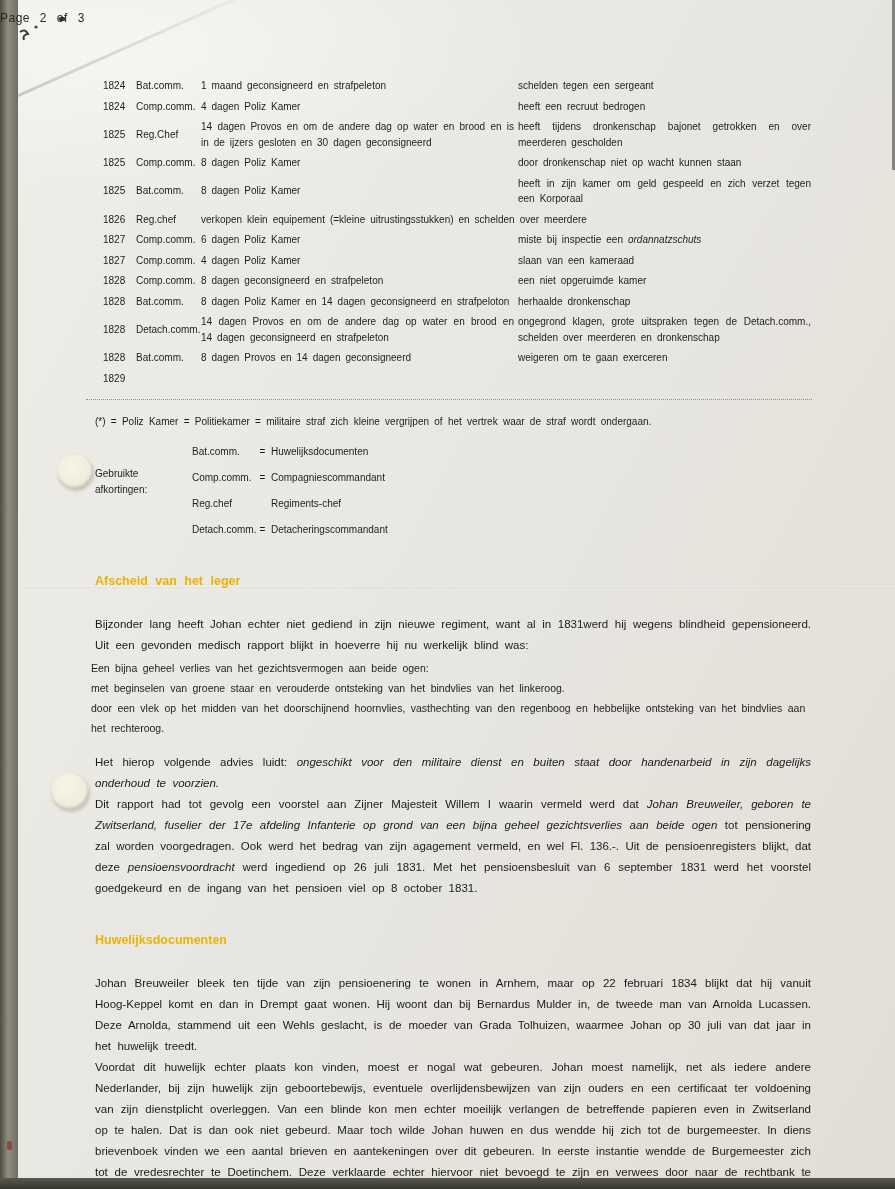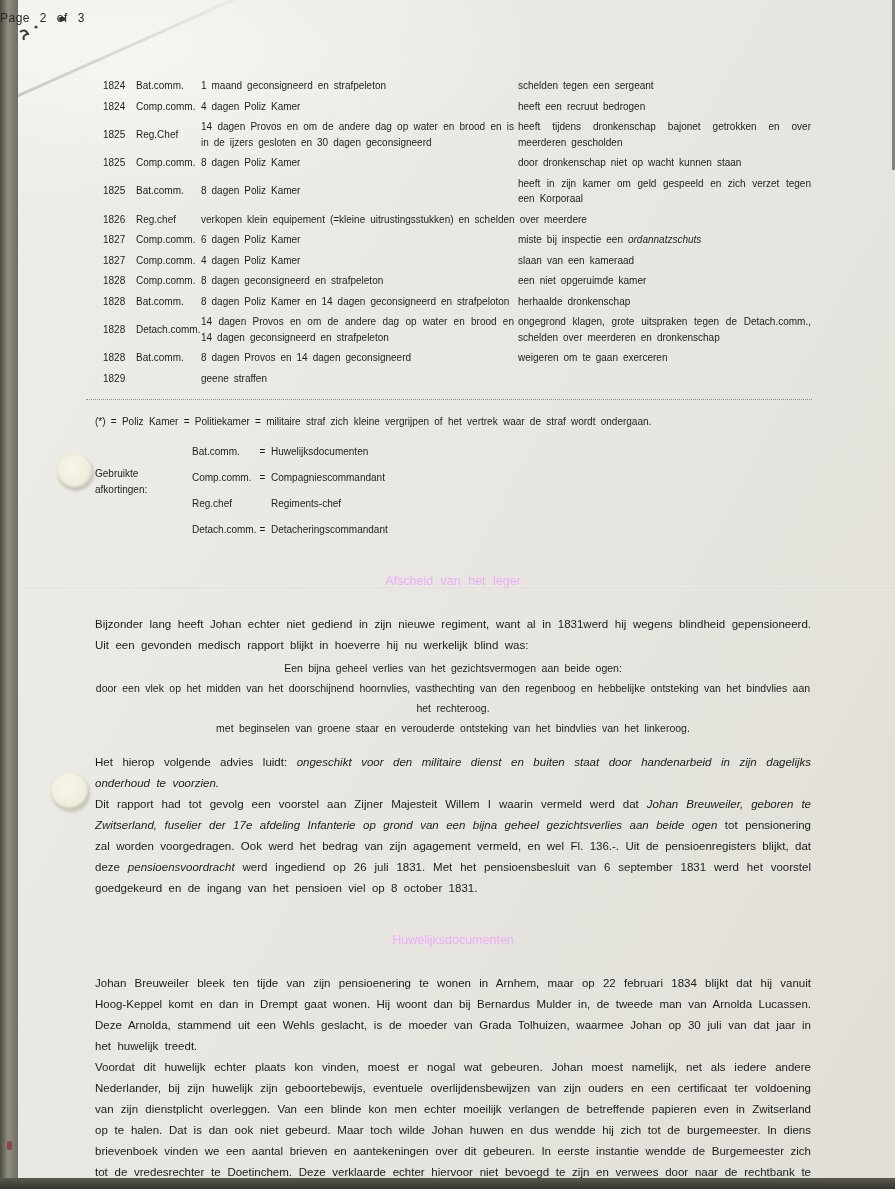--- a/index.html
+++ b/index.html
@@ -67,32 +67,32 @@
   .footnote{font-size:10px;line-height:15px;word-spacing:2.5px;margin-bottom:12px;}
 
   .abbr-block{display:flex;font-size:10px;margin-bottom:26px;}
   .abbr-label{width:97px;flex:none;line-height:16px;margin-top:25px;}
   .abbr-items{flex:1;padding-top:3px;}
   .abbr-item{display:flex;margin-bottom:11px;line-height:15px;}
   .abbr-a{width:62px;flex:none;}
   .abbr-eq{width:17px;flex:none;text-align:center;}
 
   .heading{
-    text-align:center;font-weight:normal;font-size:12.5px;word-spacing:4px;
-    margin:10px 0 26px 0;color:#f0abfc;
+    text-align:left;font-weight:bold;font-size:12.5px;word-spacing:4px;
+    margin:10px 0 26px 0;color:#eab308;
   }
   .heading2{margin-top:34px;}
 
   .para{
     font-size:11.5px;line-height:21px;text-align:justify;word-spacing:3.2px;
     color:#1b1b1a;
   }
   .it{font-style:italic;}
   .quote{
-    font-size:10.5px;line-height:20px;text-align:center;word-spacing:2.5px;
+    font-size:10.5px;line-height:20px;text-align:left;word-spacing:2.5px;
     margin:0 -4px;
   }
   .quote-block{margin:2px 0 6px 0;}
   .spacer8{height:8px;}
 </style>
 </head>
 <body>
 
 <div class="paper">
   <div class="crease"></div>
@@ -198,21 +198,20 @@
   <div class="prow">
     <div class="c-year">1828</div>
     <div class="c-auth">Bat.comm.</div>
     <div class="c-pun">8 dagen Provos en 14 dagen geconsigneerd</div>
     <div class="c-reason">weigeren om te gaan exerceren</div>
   </div>
 
   <div class="prow">
     <div class="c-year">1829</div>
     <div class="c-auth"></div>
-    <div class="c-pun">geene straffen</div>
     <div class="c-reason"></div>
   </div>
 </div>
 
   <hr class="sep">
 
   <div class="footnote">(*) = Poliz Kamer = Politiekamer = militaire straf zich kleine vergrijpen of het vertrek waar de straf wordt ondergaan.</div>
 
   <div class="abbr-block">
     <div class="abbr-label">
@@ -245,22 +244,22 @@
   </div>
 </div>
   </div>
 
   <div class="heading">Afscheid van het leger</div>
 
   <div class="para">Bijzonder lang heeft Johan echter niet gediend in zijn nieuwe regiment, want al in 1831werd hij wegens blindheid gepensioneerd. Uit een gevonden medisch rapport blijkt in hoeverre hij nu werkelijk blind was:</div>
 
   <div class="quote-block">
     <div class="quote">Een bijna geheel verlies van het gezichtsvermogen aan beide ogen:</div>
+    <div class="quote">met beginselen van groene staar en verouderde ontsteking van het bindvlies van het linkeroog.</div>
     <div class="quote">door een vlek op het midden van het doorschijnend hoornvlies, vasthechting van den regenboog en hebbelijke ontsteking van het bindvlies aan het rechteroog.</div>
-    <div class="quote">met beginselen van groene staar en verouderde ontsteking van het bindvlies van het linkeroog.</div>
   </div>
 
   <div class="spacer8"></div>
   <div class="para"><span>Het hierop volgende advies luidt: </span><span class="it">ongeschikt voor den militaire dienst en buiten staat door handenarbeid in zijn dagelijks onderhoud te voorzien.</span></div>
   <div class="para"><span>Dit rapport had tot gevolg een voorstel aan Zijner Majesteit Willem I waarin vermeld werd dat </span><span class="it">Johan Breuweiler, geboren te Zwitserland, fuselier der 17e afdeling Infanterie op grond van een bijna geheel gezichtsverlies aan beide ogen</span><span> tot pensionering zal worden voorgedragen. Ook werd het bedrag van zijn agagement vermeld, en wel Fl. 136.-. Uit de pensioenregisters blijkt, dat deze </span><span class="it">pensioensvoordracht</span><span> werd ingediend op 26 juli 1831. Met het pensioensbesluit van 6 september 1831 werd het voorstel goedgekeurd en de ingang van het pensioen viel op 8 october 1831.</span></div>
 
   <div class="heading heading2">Huwelijksdocumenten</div>
 
   <div class="para">Johan Breuweiler bleek ten tijde van zijn pensioenering te wonen in Arnhem, maar op 22 februari 1834 blijkt dat hij vanuit Hoog-Keppel komt en dan in Drempt gaat wonen. Hij woont dan bij Bernardus Mulder in, de tweede man van Arnolda Lucassen. Deze Arnolda, stammend uit een Wehls geslacht, is de moeder van Grada Tolhuizen, waarmee Johan op 30 juli van dat jaar in het huwelijk treedt.</div>
   <div class="para"><span>Voordat dit huwelijk echter plaats kon vinden, moest er nogal wat gebeuren. Johan moest namelijk, net als iedere andere Nederlander, bij zijn huwelijk zijn geboortebewijs, eventuele overlijdensbewijzen van zijn ouders en een certificaat ter voldoening van zijn dienstplicht overleggen. Van een blinde kon men echter moeilijk verlangen de betreffende papieren even in Zwitserland op te halen. Dat is dan ook niet gebeurd. Maar toch wilde Johan huwen en dus wendde hij zich tot de burgemeester. In diens brievenboek vinden we een aantal brieven en aantekeningen over dit gebeuren. In eerste instantie wendde de Burgemeester zich tot de vredesrechter te Doetinchem. Deze verklaarde echter hiervoor niet bevoegd te zijn en verwees door naar de rechtbank te Zutphen. Ook deze was hiertoe niet bevoegd en adviseerde de burgemeester om zich te wenden tot Zijne Majesteit. Nadat de Koning was geinformeerd, deelde Zutphen op 9 juni 1834 mee, </span></div>

